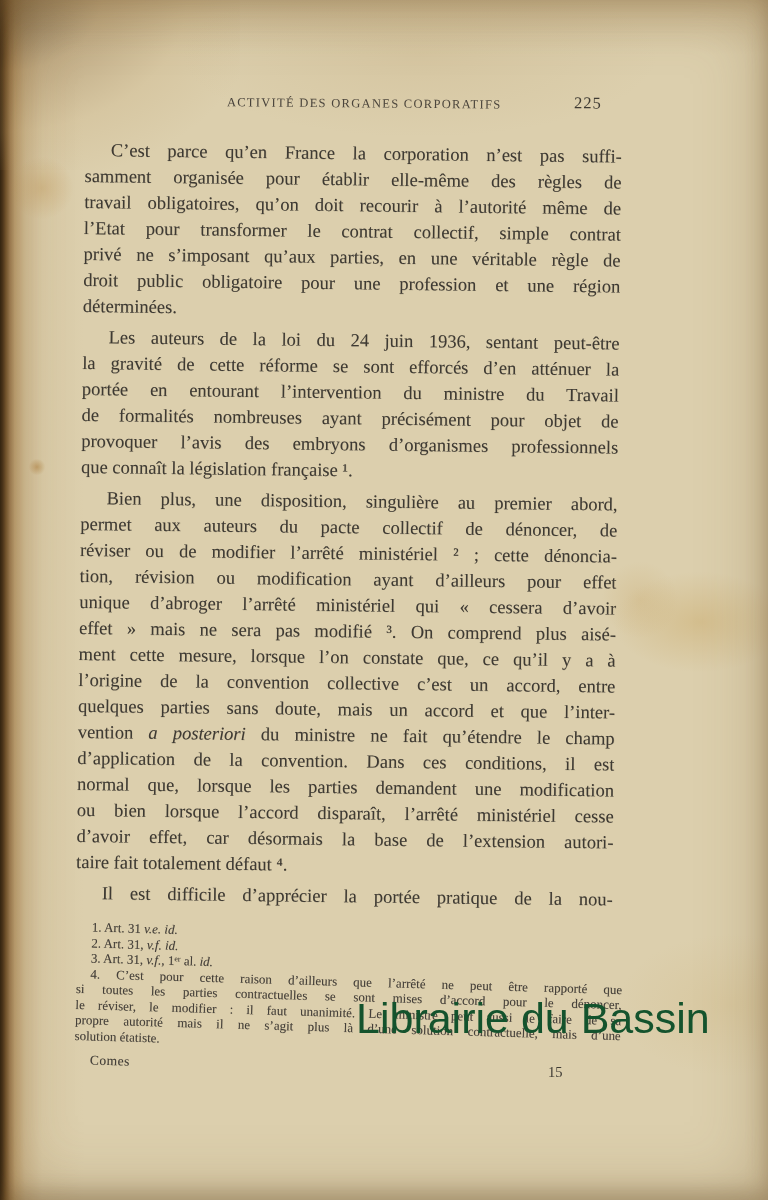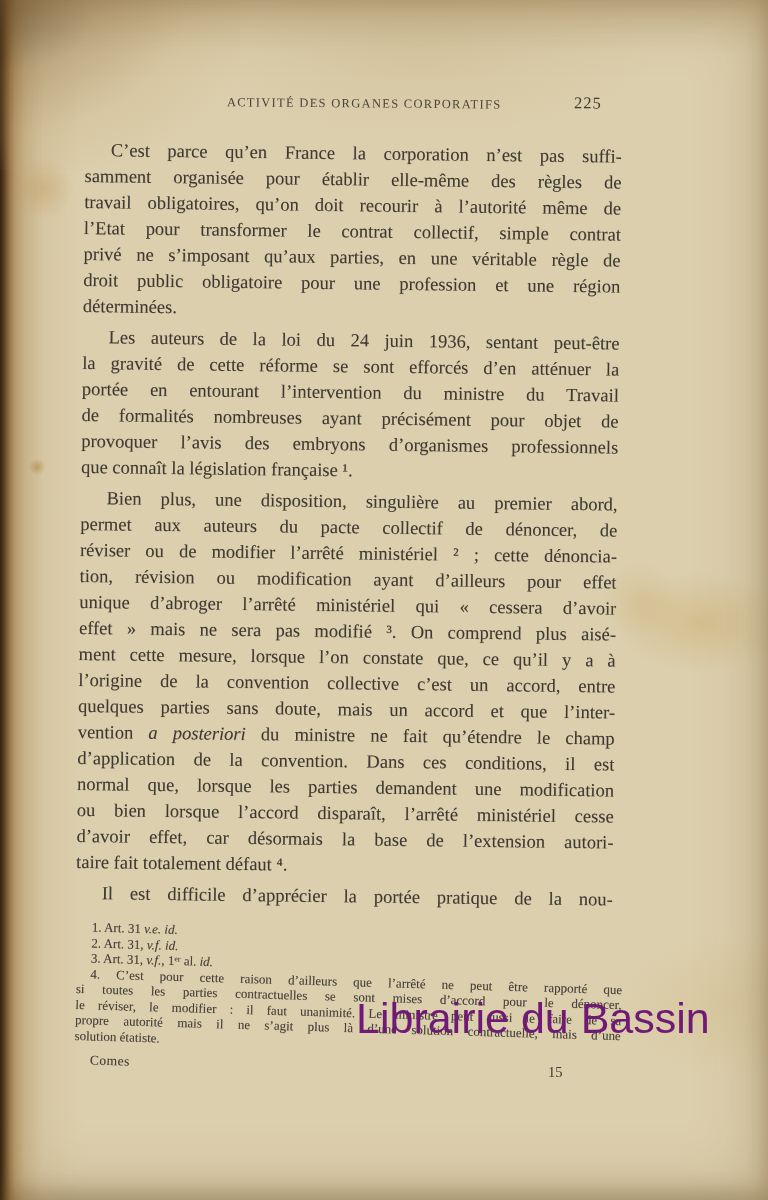--- a/index.html
+++ b/index.html
@@ -150,14 +150,14 @@
         </div>
       <div class="signature">Comes</div>
     </div>
 
     <div class="folio">15</div>
   </div>
 
   <div class="stains"></div>
   <div class="vignette"></div>
 
-  <div class="watermark" style="color: #701a75;">Librairie du Bassin</div>
+  <div class="watermark" style="color: #14532d;">Librairie du Bassin</div>
 </div>
 
 </body></html>

